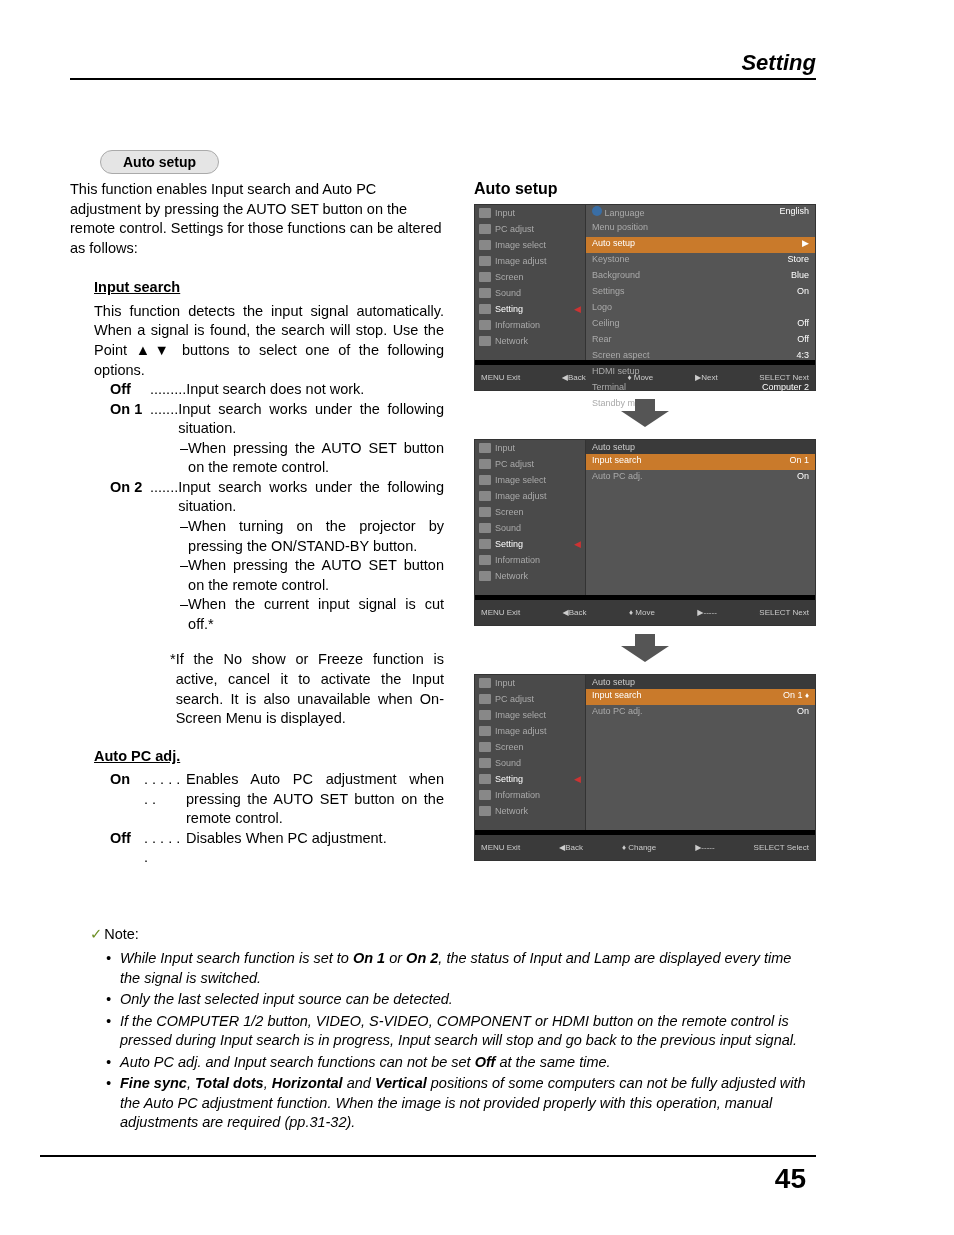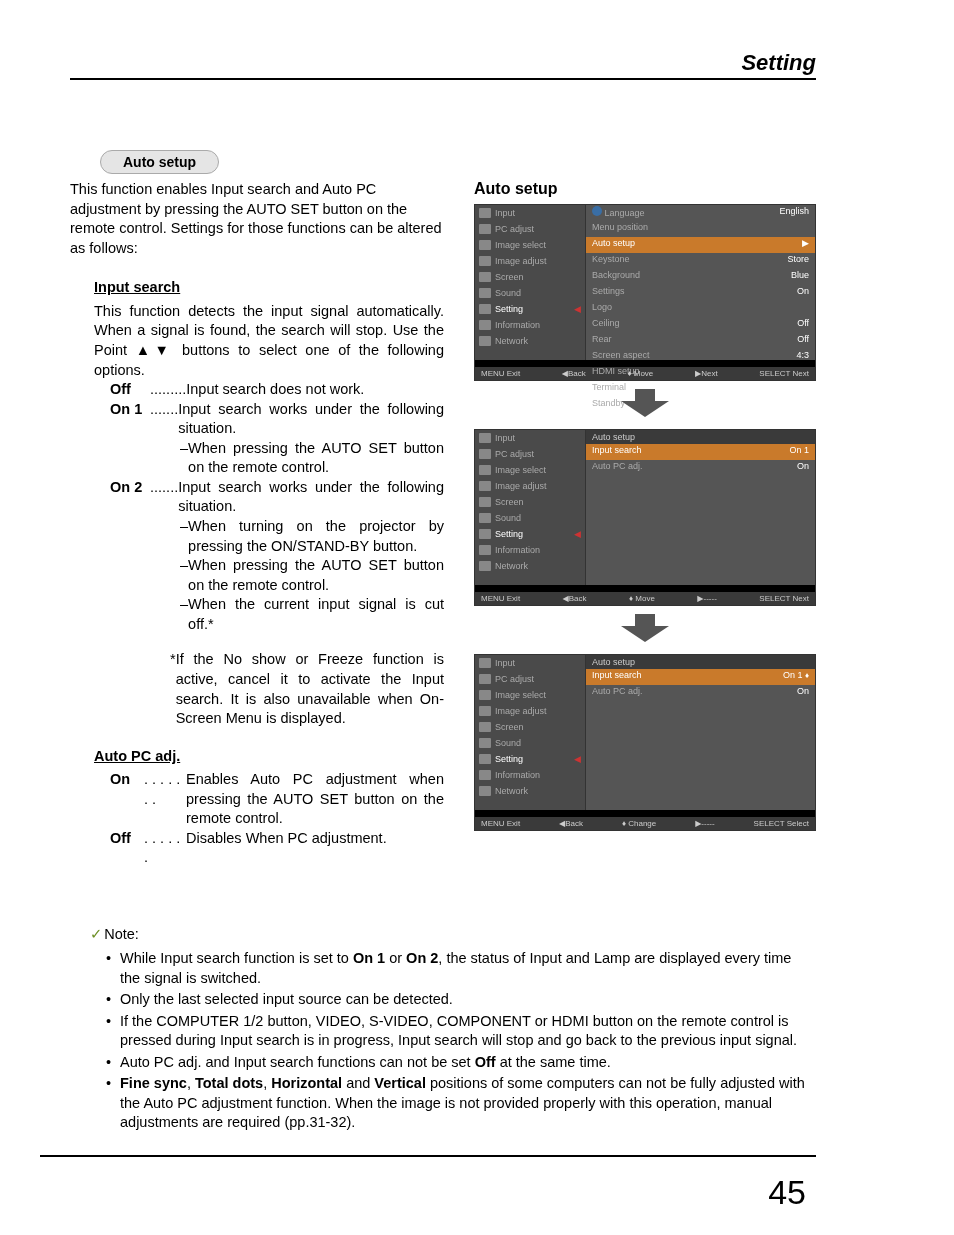--- a/index.html
+++ b/index.html
@@ -32,31 +32,31 @@
   .osd-body{display:flex;height:155px;}
   .side{width:110px;background:#4a4a4a;border-right:1px solid #333;}
   .si{display:flex;align-items:center;height:16px;padding:0 4px;gap:4px;}
   .si.sel{color:#fff;}
   .si .ic{width:12px;height:10px;background:#888;border-radius:1px;flex-shrink:0;}
   .pane{flex:1;background:#555;}
   .row{display:flex;justify-content:space-between;padding:1px 6px;height:14px;align-items:flex-start;}
   .row.hl{background:#c97a2b;color:#fff;}
   .row .v{color:#fff;}
   .phdr{background:#3a3a3a;color:#ccc;padding:2px 6px;font-size:9px;}
-  .footer{background:#3a3a3a;color:#ccc;display:flex;justify-content:space-between;padding:2px 6px;font-size:8px;border-top:7px solid #000000;}
+  .footer{background:#3a3a3a;color:#ccc;display:flex;justify-content:space-between;padding:8px 6px;font-size:8px;border-top:5px solid #000000;}
   .footer span{white-space:nowrap;}
   .arrow{text-align:center;margin:8px 0;}
   .arrow svg{width:60px;height:28px;}
   .notes{position:absolute;bottom:100px;left:90px;right:50px;font-size:14.5px;line-height:1.35;}
   .notes .nt{font-weight:normal;}
   .notes .ck{color:#6b8e23;margin-right:2px;}
   .notes ul{list-style:none;padding:0;margin:4px 0 0 16px;}
-  .notes li{position:relative;padding-left:14px;margin-bottom:2px;}
+  .notes li{position:relative;padding-left:14px;margin-bottom:2px;font-style:italic;}
   .notes li:before{content:"•";position:absolute;left:0;}
-  .pgnum{position:absolute;right:50px;bottom:23px;font-size:34px;font-weight:normal;}
+  .pgnum{position:absolute;right:50px;bottom:40px;font-size:28px;font-weight:bold;}
   .btm{position:absolute;left:40px;right:40px;bottom:78px;border-top:2px solid #000;}
   .globe{width:10px;height:10px;border-radius:50%;background:#3a6ea5;display:inline-block;flex-shrink:0;}
   .sel-ind{color:#c33;margin-left:auto;}
   .spin{font-size:8px;color:#fff;}
 </style>
 </head>
 <body>
 
 <div class="page">
   <div class="hdr">Setting</div>

